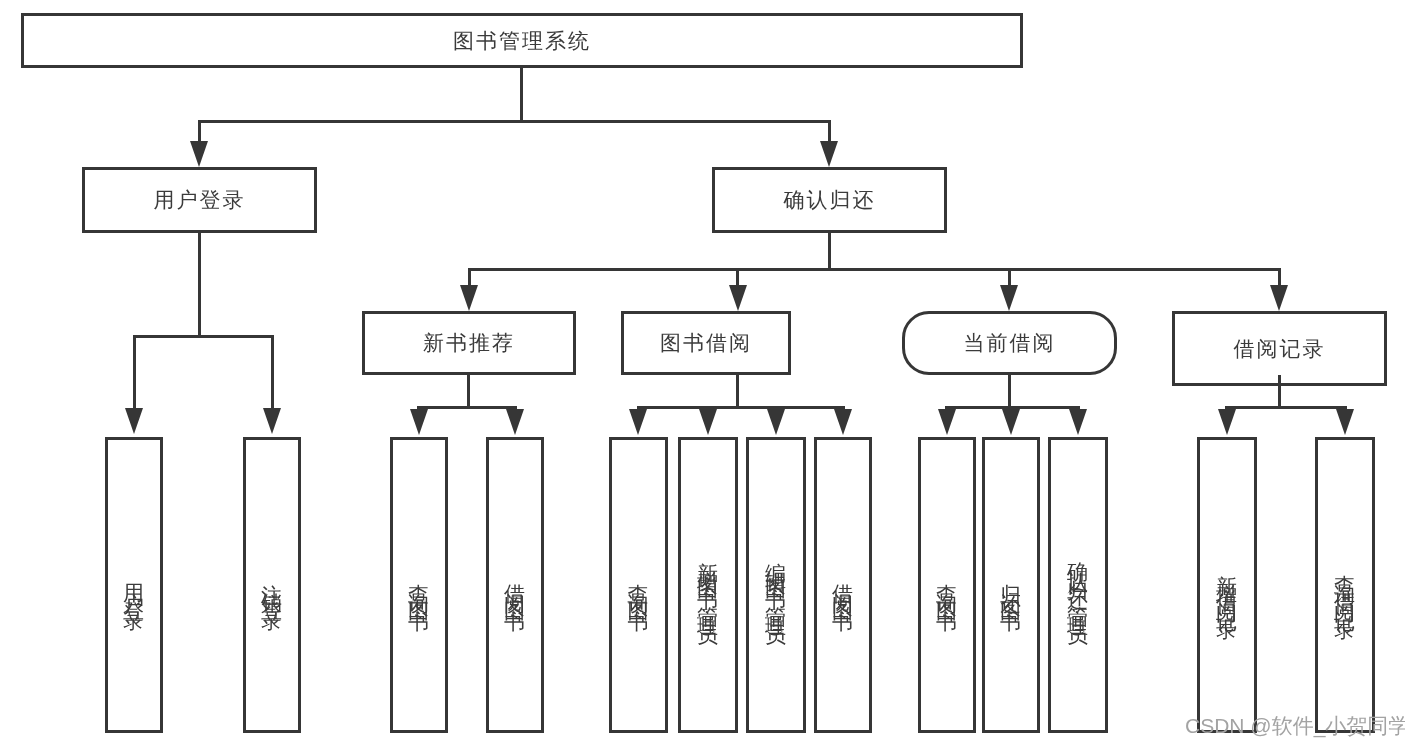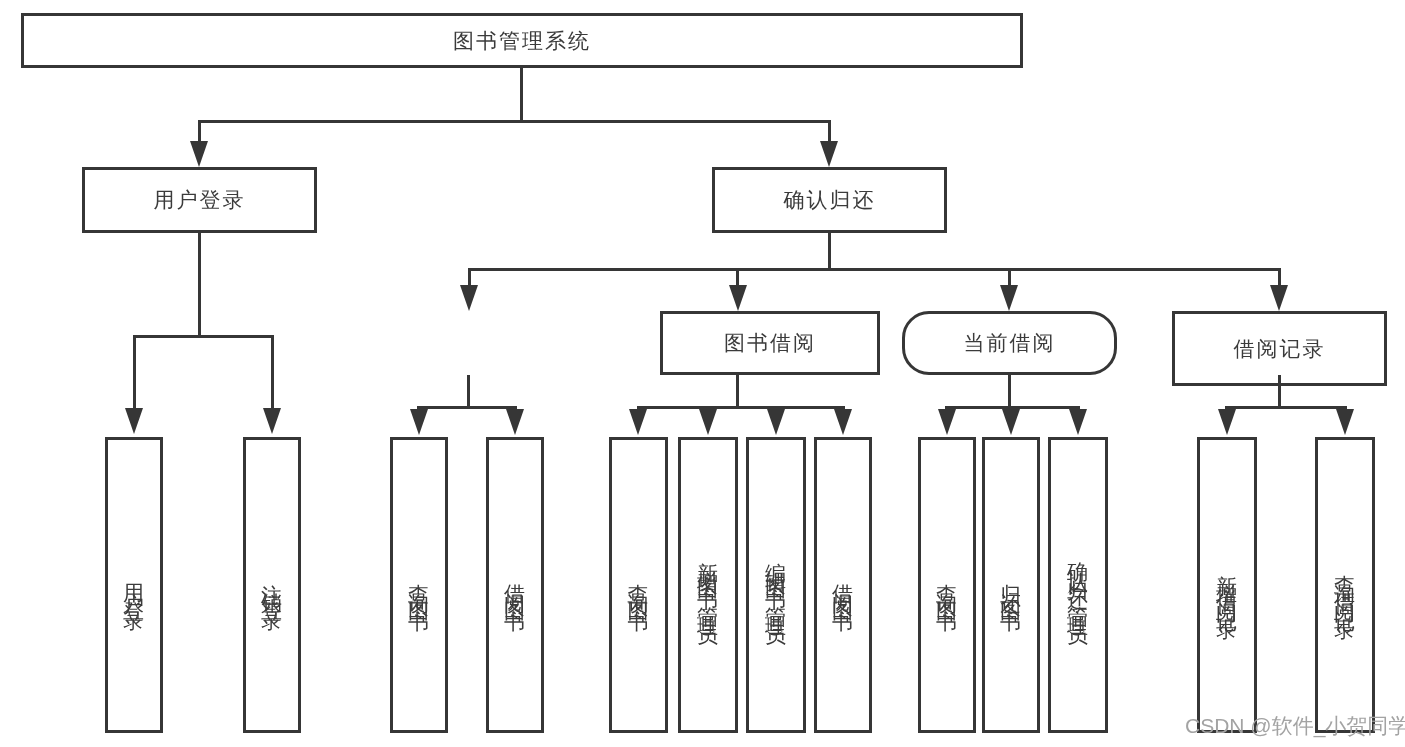--- a/index.html
+++ b/index.html
@@ -41,22 +41,25 @@
   </div>
 
   <div class="box hbox" style="left:82px; top:167px; width:235px; height:66px;">
     <span>用户登录</span>
   </div>
 
   <div class="box hbox" style="left:712px; top:167px; width:235px; height:66px;">
     <span>确认归还</span>
   </div>
 
+  <div class="box hbox" style="left:362px; top:311px; width:214px; height:64px;">
+    <span>新书推荐</span>
+  </div>
 
-  <div class="box hbox" style="left:660px; top:311px; width:220px; height:64px;">
+  <div class="box hbox" style="left:621px; top:311px; width:170px; height:64px;">
     <span>图书借阅</span>
   </div>
 
   <div class="box hbox" style="left:902px; top:311px; width:215px; height:64px;border-radius:27px;">
     <span>当前借阅</span>
   </div>
 
   <div class="box hbox" style="left:1172px; top:311px; width:215px; height:75px;">
     <span>借阅记录</span>
   </div>

